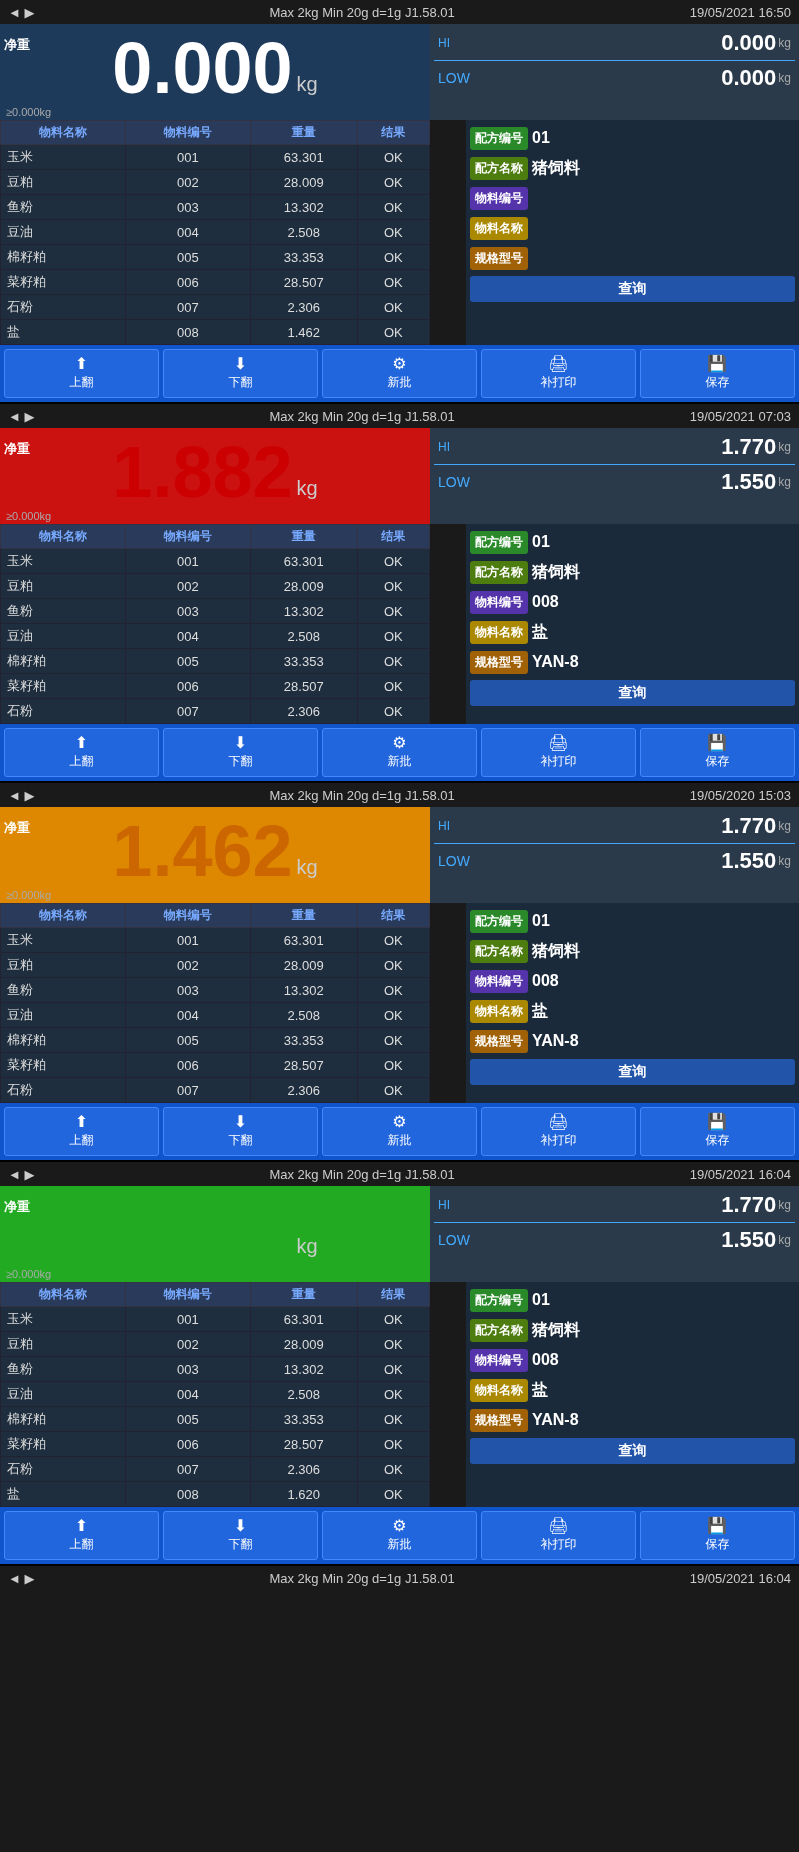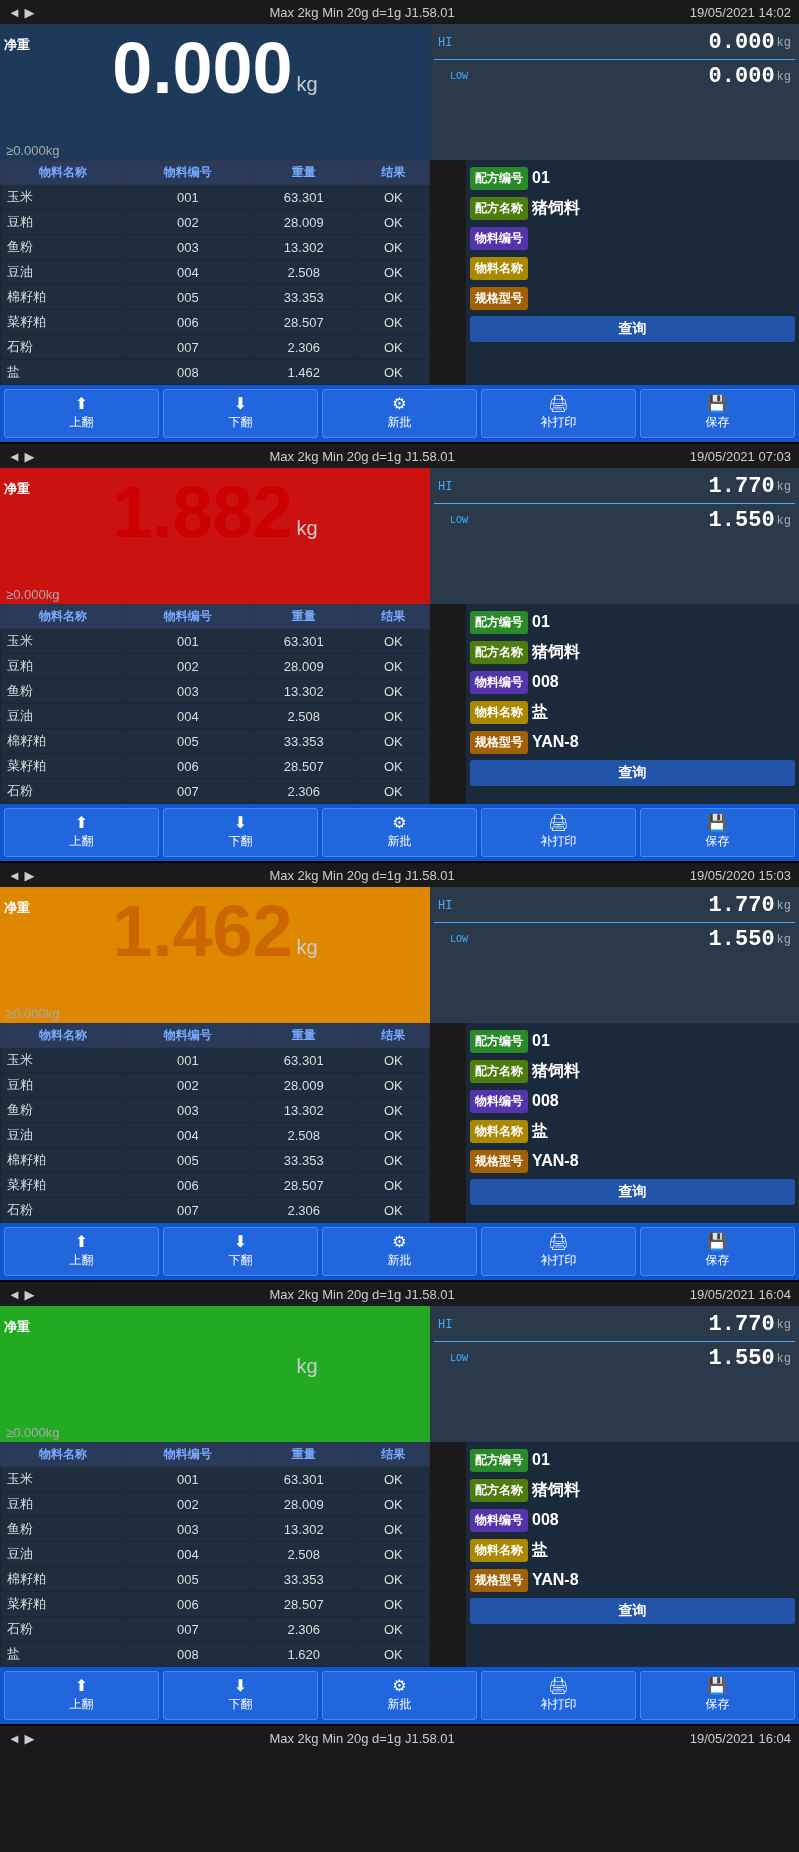--- a/index.html
+++ b/index.html
@@ -58,51 +58,48 @@
     }
 
     .weight-unit {
       font-size: 20px;
       color: #ccc;
       margin-bottom: 8px;
       margin-left: 4px;
     }
 
     .weight-sub {
-      font-size: 13px;
+      font-size: 11px;
       color: #aaa;
       padding: 2px 6px;
-      margin-top: 37px;
     }
 
     .right-display {
       flex: 1;
       background: #2a3a4a;
       padding: 4px;
       display: flex;
       flex-direction: column;
-      font-family: Liberation Mono, monospace;
     }
 
     .hi-row, .low-row {
       display: flex;
       align-items: center;
       padding: 2px 4px;
     }
 
     .hi-label {
       font-size: 12px;
       color: #4af;
       width: 30px;
     }
     .low-label {
-      font-size: 10px;
+      font-size: 14px;
       color: #4af;
       width: 30px;
-      text-align: right;
     }
 
     .hi-value {
       font-size: 22px;
       font-weight: bold;
       color: #fff;
       text-align: right;
       flex: 1;
     }
 
@@ -255,21 +252,21 @@
     }
   </style>
 </head>
 <body>
 
 <div id="app">
   <div class="panel-wrapper">
     <div class="topbar">
       <span>◄ ▶</span>
       <span>Max 2kg  Min 20g  d=1g    J1.58.01</span>
-      <span>19/05/2021  14:02</span>
+      <span>19/05/2021  16:50</span>
     </div>
     <div class="display-area">
       <div class="left-display" style="background:#1e3a5a;">
         <div class="weight-label">净重</div>
         <div class="weight-main">
           <span class="weight-value" style="color:#ffffff;">0.000</span>
           <span class="weight-unit">kg</span>
         </div>
         <div class="weight-sub">≥0.000kg</div>
       </div>

